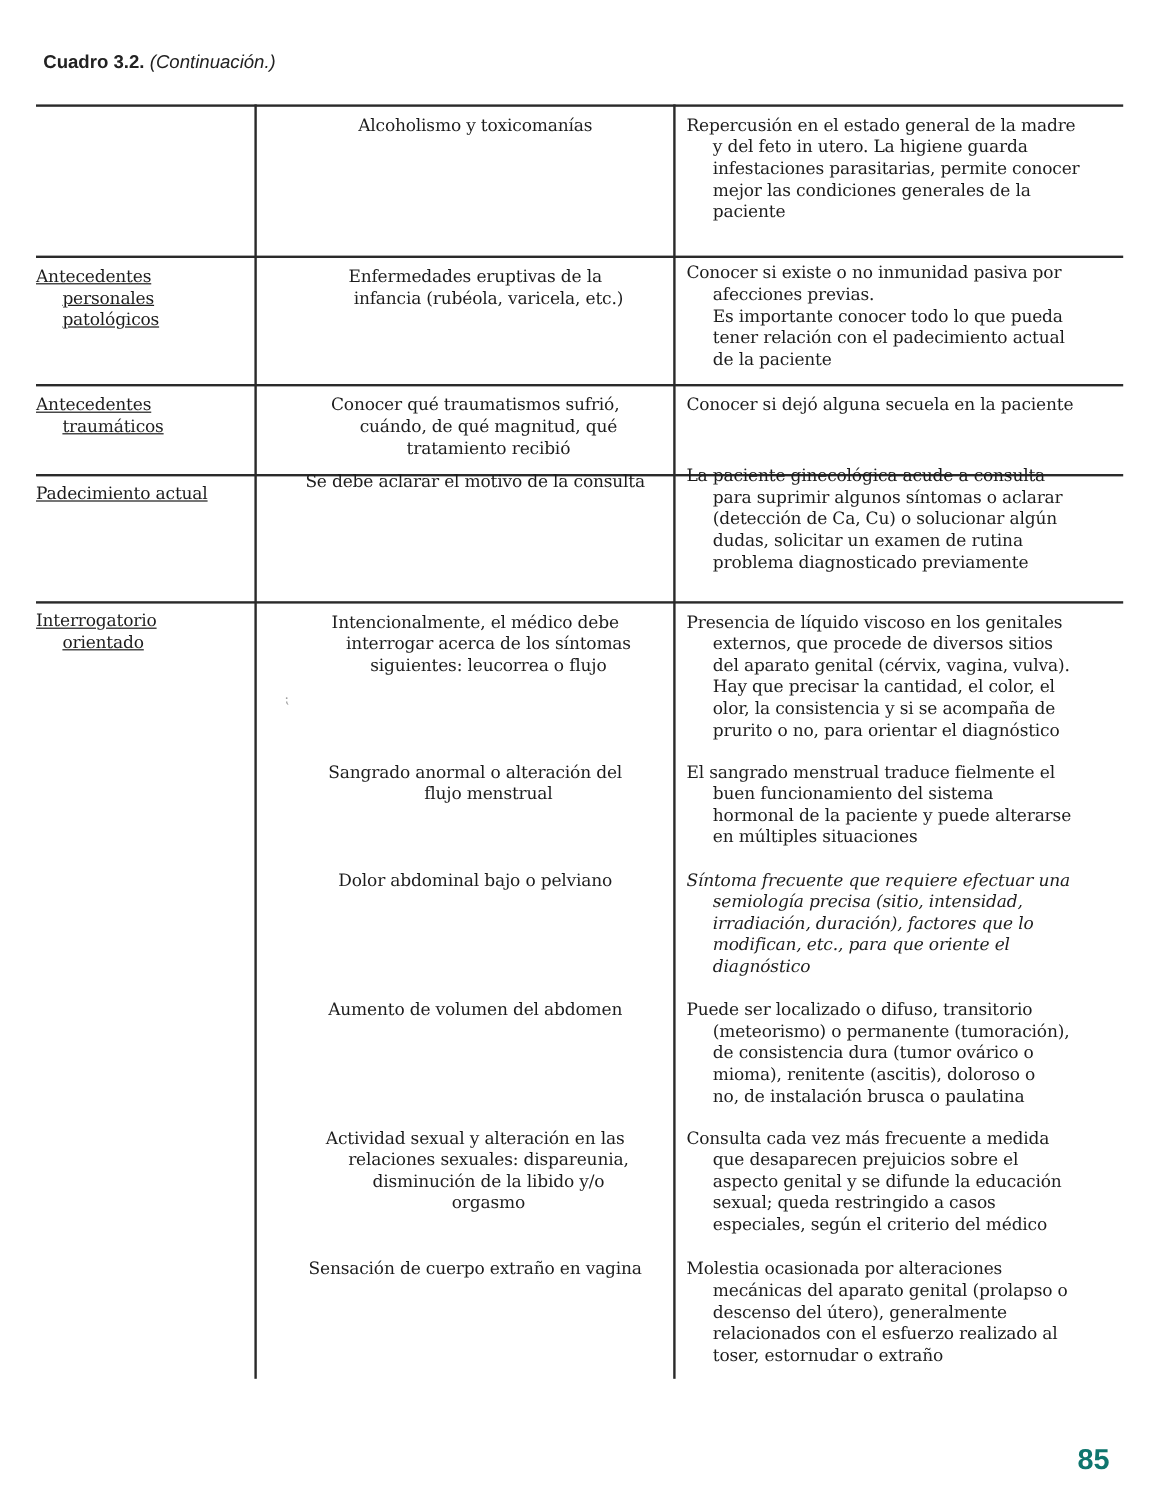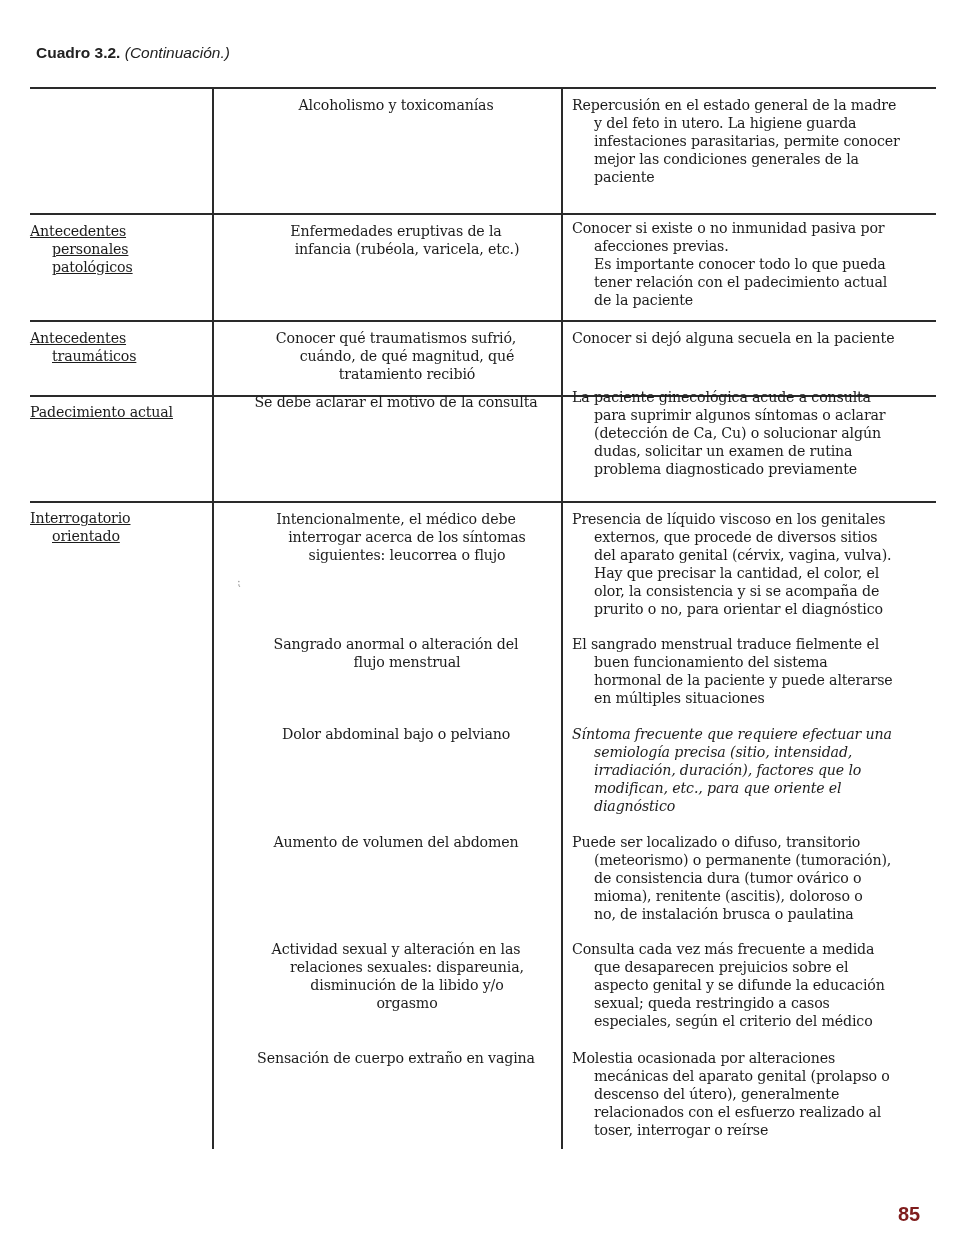--- a/index.html
+++ b/index.html
@@ -56,22 +56,22 @@
     }
     .col1 { left: 30px; width: 180px; text-decoration: underline; }
     .col2 { left: 236px; width: 320px; text-align: center; }
     .col3 { left: 572px; width: 390px; }
     .page-number {
       position: absolute;
       left: 898px;
       top: 1203px;
       font-family: "Liberation Sans", "DejaVu Sans", sans-serif;
       font-weight: bold;
-      font-size: 20px;
-      color: #7f1d1d;
+      font-size: 24px;
+      color: #0f766e;
     }
     .speck {
       position: absolute;
       left: 237px;
       top: 576px;
       font-size: 11px;
       color: #9a9a9a;
     }
   </style>
 </head>
@@ -215,16 +215,16 @@
 </div>
 
 <div class="cell col2" style="top:1049px;">
   <span class="line">Sensación de cuerpo extraño en vagina</span>
 </div>
 <div class="cell col3" style="top:1049px;">
   <span class="line">Molestia ocasionada por alteraciones</span>
   <span class="line indent">mecánicas del aparato genital (prolapso o</span>
   <span class="line indent">descenso del útero), generalmente</span>
   <span class="line indent">relacionados con el esfuerzo realizado al</span>
-  <span class="line indent">toser, interrogar o reírse</span>
+  <span class="line indent">toser, estornudar o extraño</span>
 </div>
 
 <div class="page-number">85</div>
 
 </body></html>

